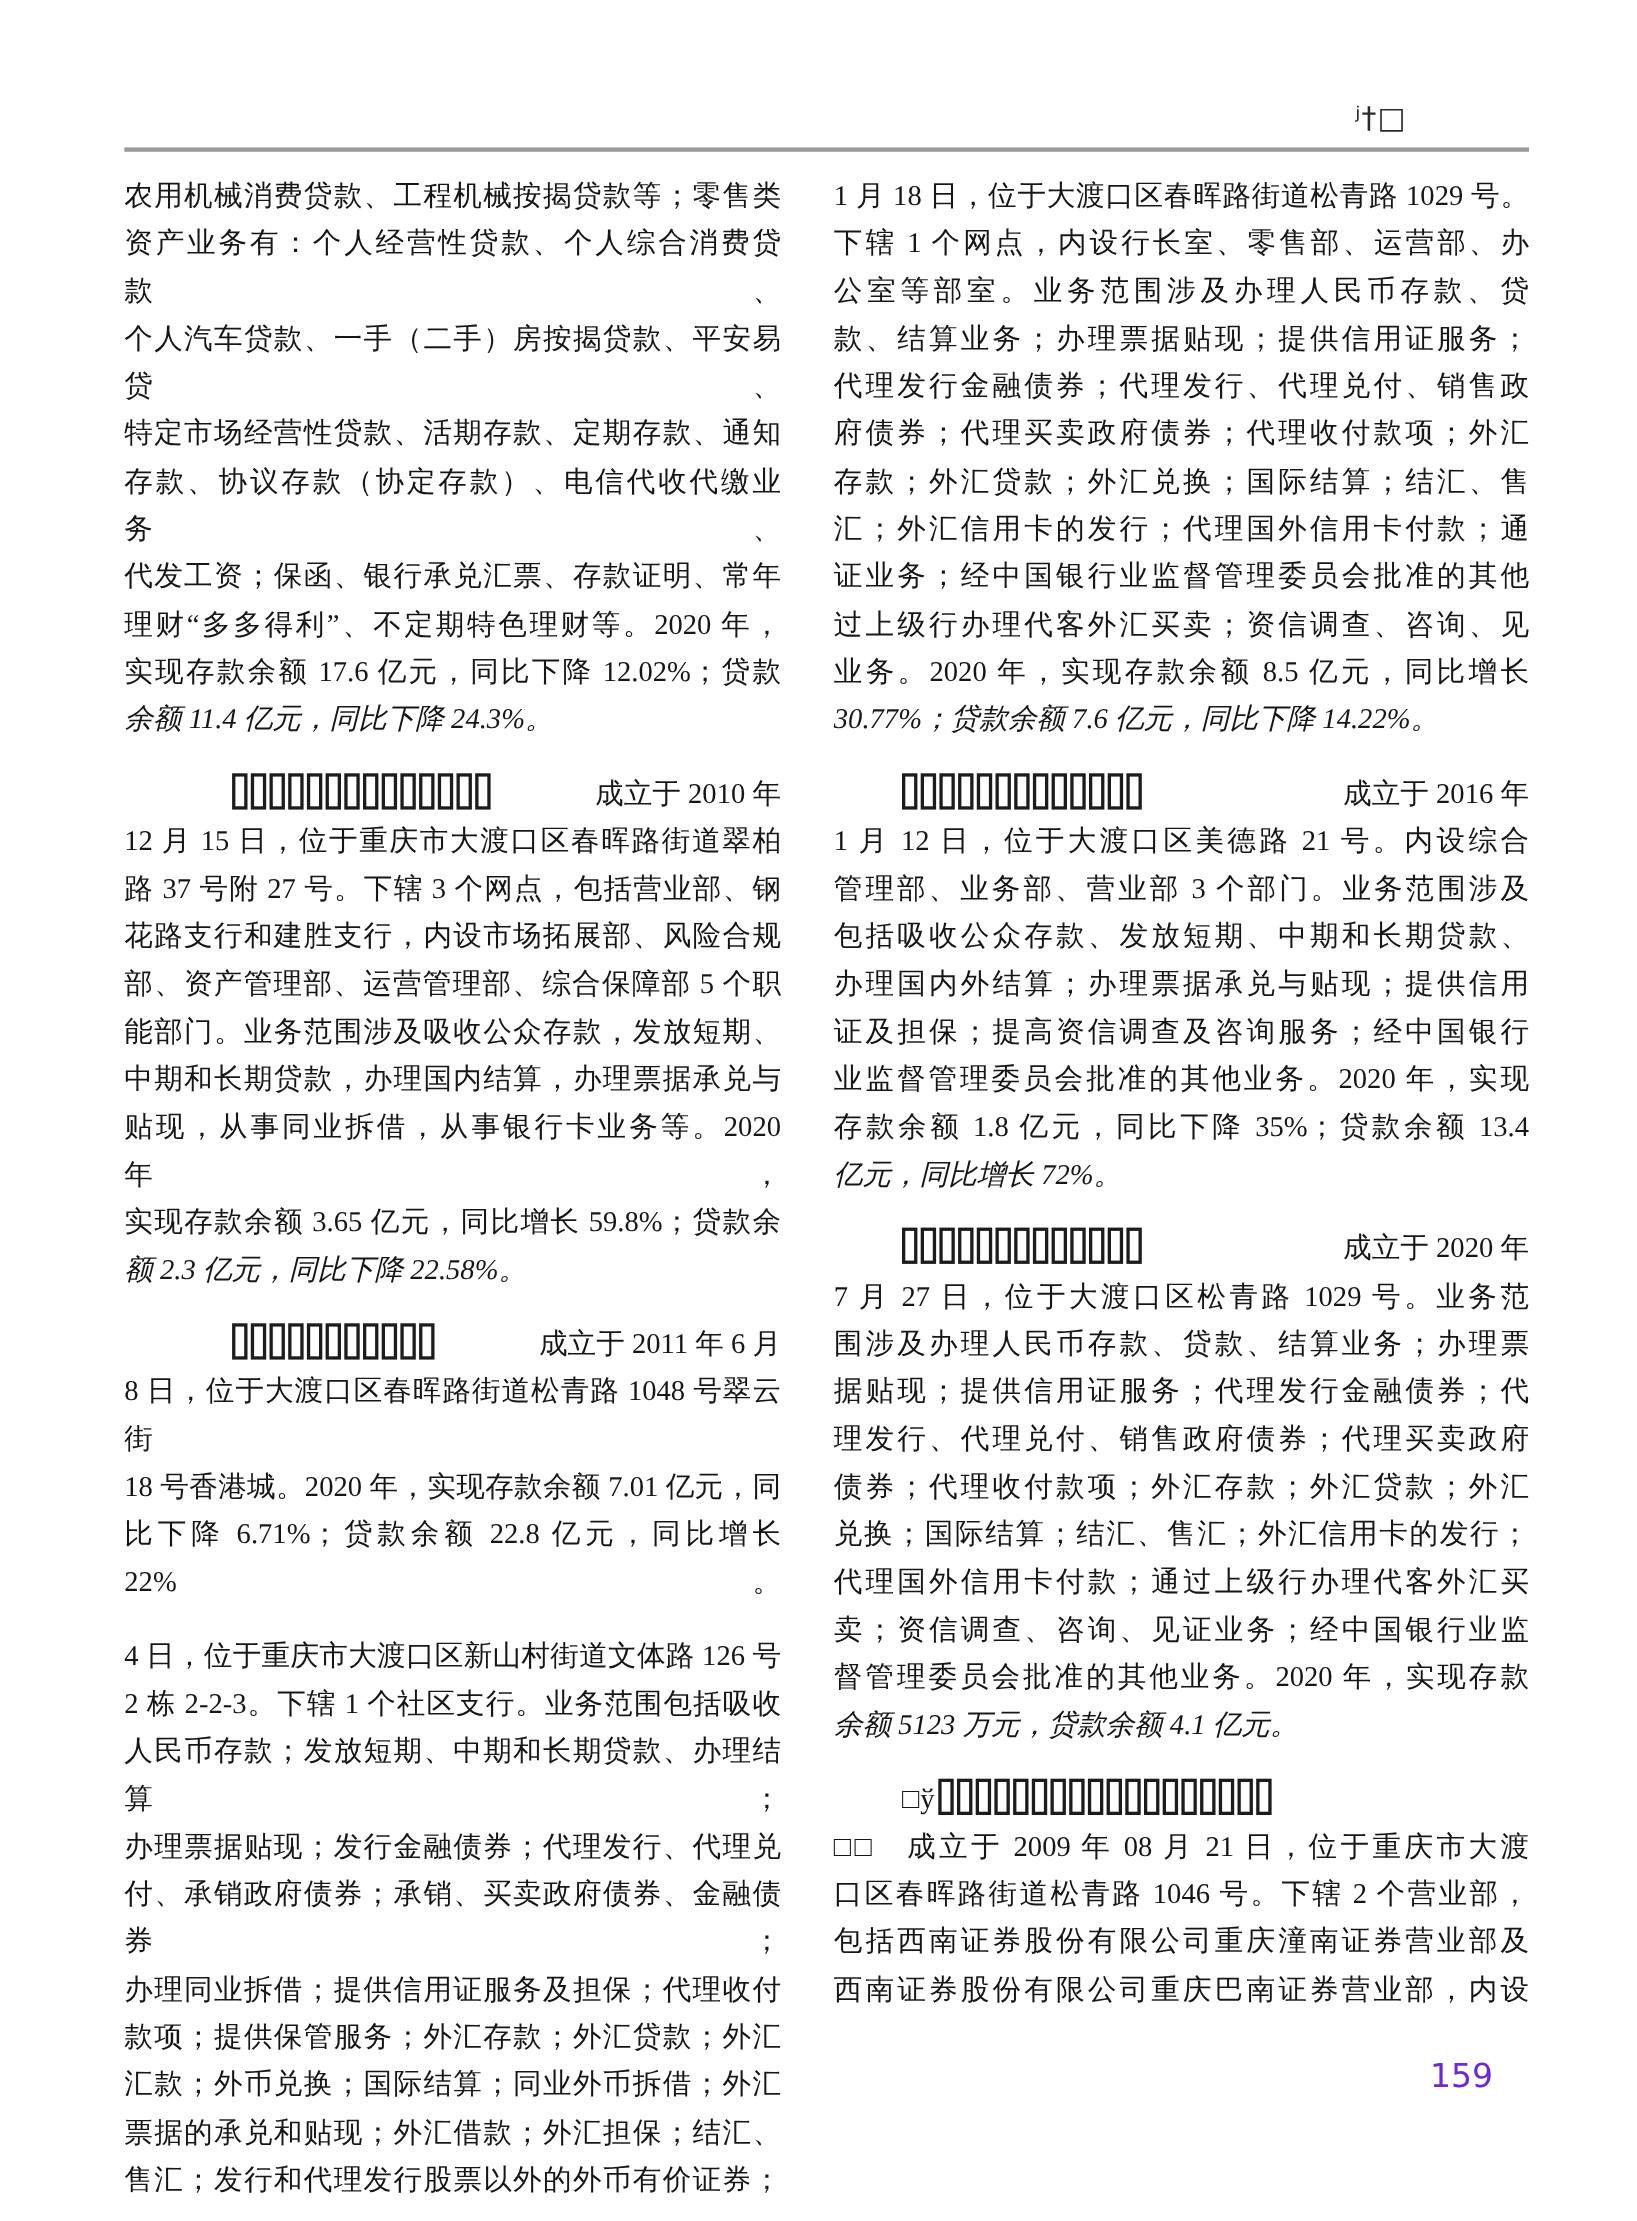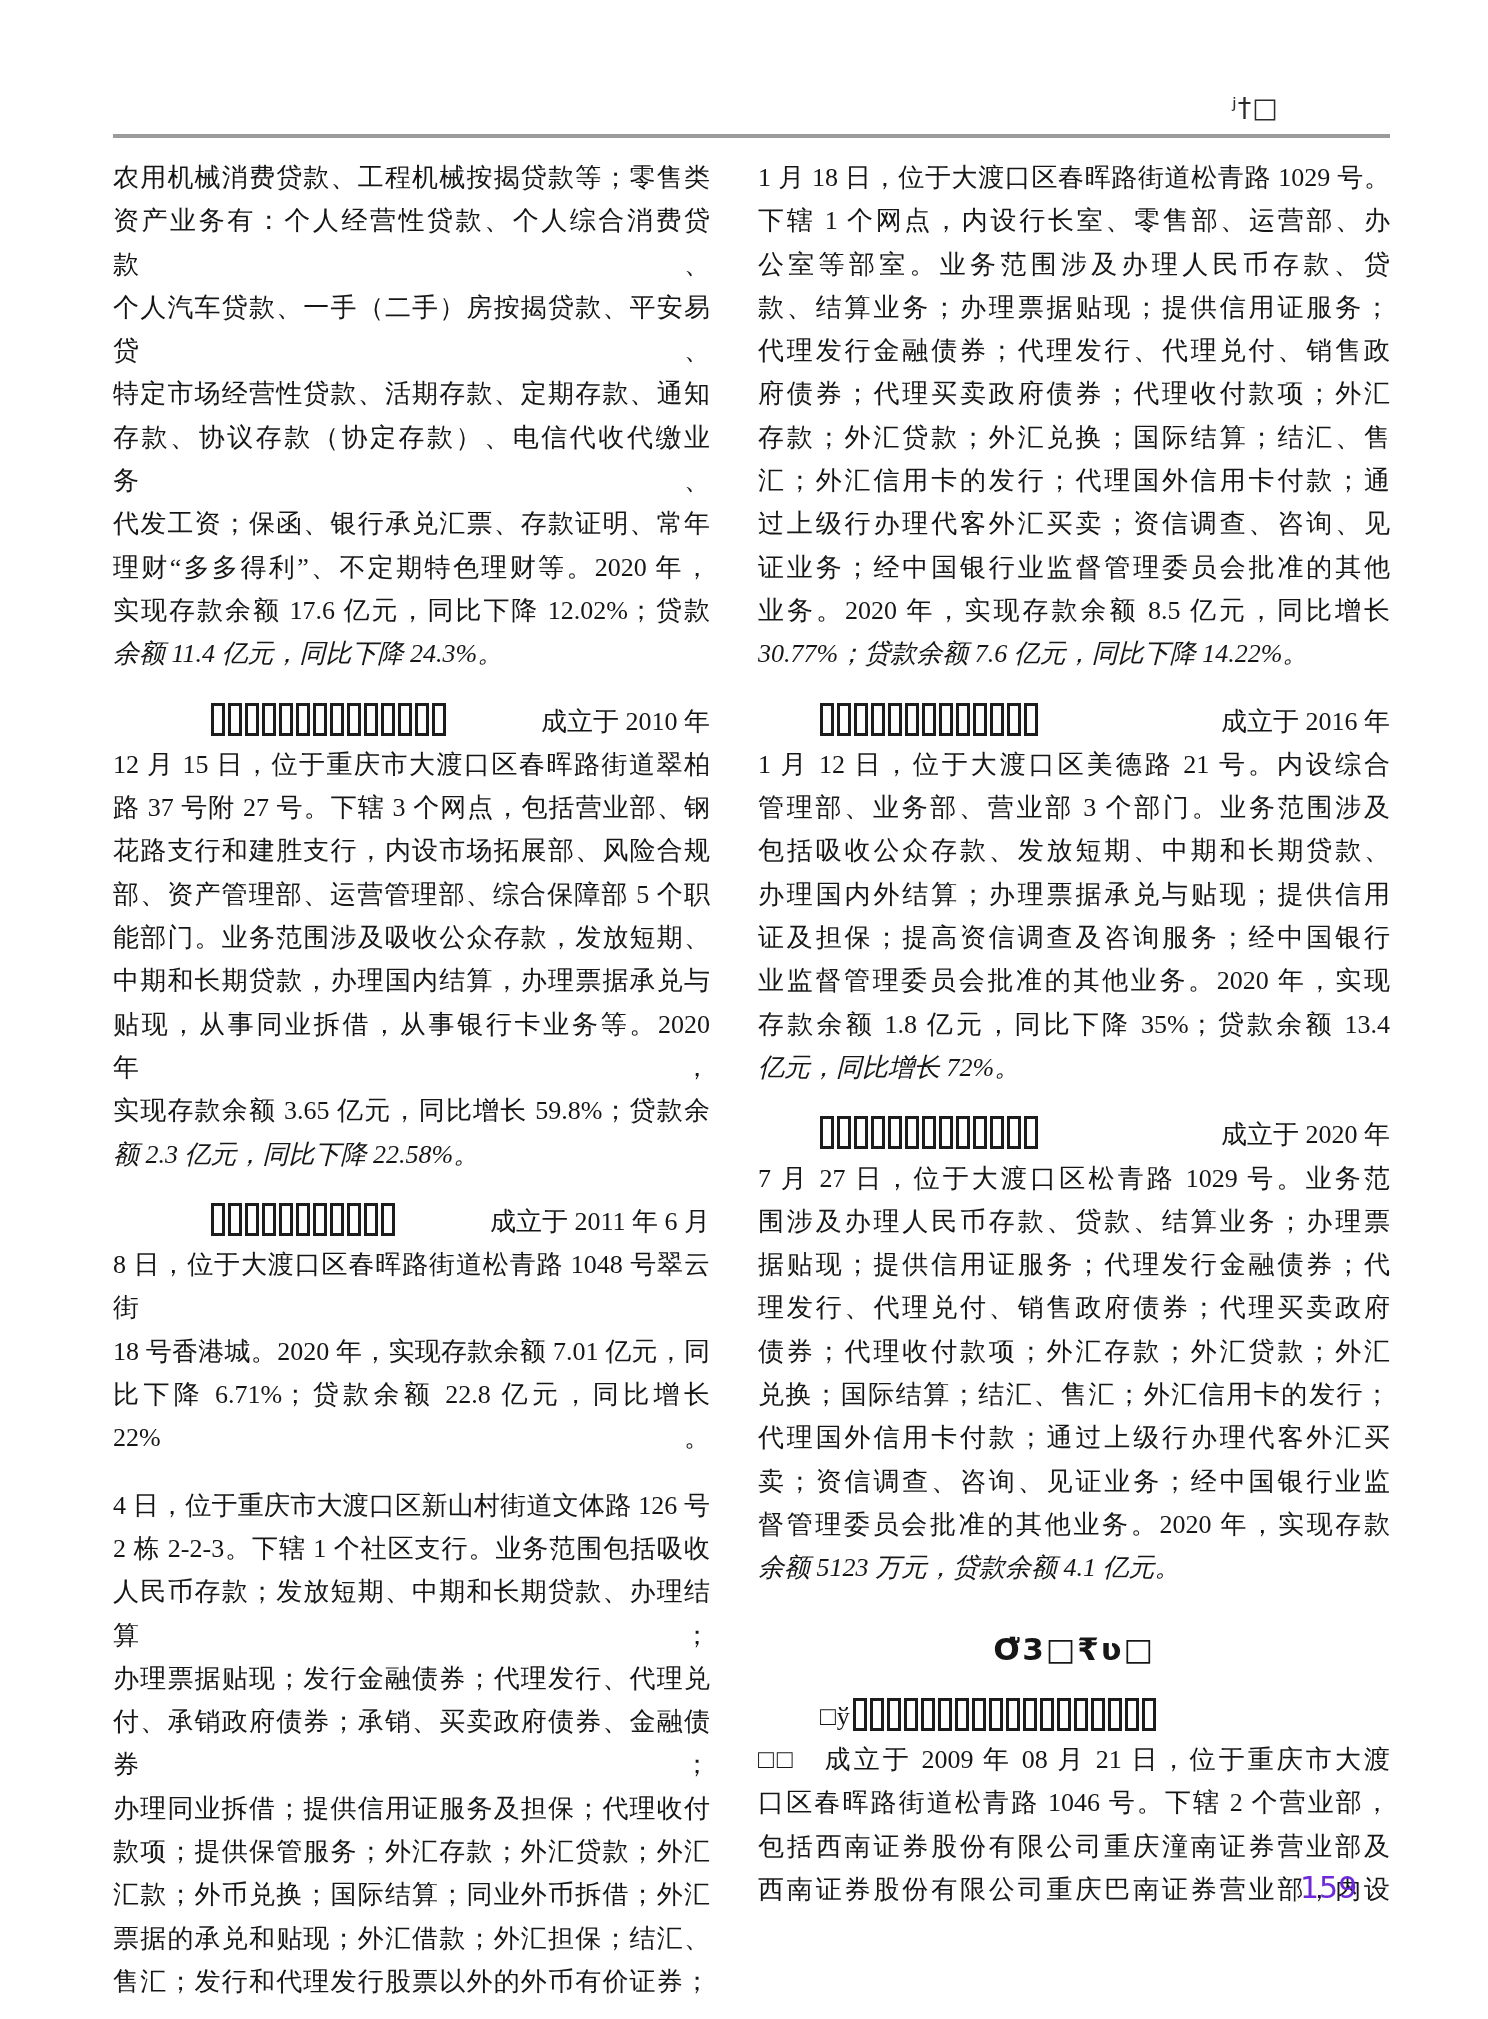--- a/index.html
+++ b/index.html
@@ -129,22 +129,22 @@
     <div class="col col-right" id="col-right">
         <div class="para body-cont">
           <div class="line">1 月 18 日，位于大渡口区春晖路街道松青路 1029 号。</div>
           <div class="line">下辖 1 个网点，内设行长室、零售部、运营部、办</div>
           <div class="line">公室等部室。业务范围涉及办理人民币存款、贷</div>
           <div class="line">款、结算业务；办理票据贴现；提供信用证服务；</div>
           <div class="line">代理发行金融债券；代理发行、代理兑付、销售政</div>
           <div class="line">府债券；代理买卖政府债券；代理收付款项；外汇</div>
           <div class="line">存款；外汇贷款；外汇兑换；国际结算；结汇、售</div>
           <div class="line">汇；外汇信用卡的发行；代理国外信用卡付款；通</div>
+          <div class="line">证业务；经中国银行业监督管理委员会批准的其他</div>
           <div class="line">过上级行办理代客外汇买卖；资信调查、咨询、见</div>
-          <div class="line">证业务；经中国银行业监督管理委员会批准的其他</div>
           <div class="line">业务。2020 年，实现存款余额 8.5 亿元，同比增长</div>
           <div class="line last">30.77%；贷款余额 7.6 亿元，同比下降 14.22%。</div>
         </div>
         <div class="para entry">
           <div class="entry-head">
             <span class="tofu-run"><span class="tofu"></span><span class="tofu"></span><span class="tofu"></span><span class="tofu"></span><span class="tofu"></span><span class="tofu"></span><span class="tofu"></span><span class="tofu"></span><span class="tofu"></span><span class="tofu"></span><span class="tofu"></span><span class="tofu"></span><span class="tofu"></span></span>
             <span class="head-text">成立于 2016 年</span>
           </div>
           <div class="line">1 月 12 日，位于大渡口区美德路 21 号。内设综合</div>
           <div class="line">管理部、业务部、营业部 3 个部门。业务范围涉及</div>
@@ -164,21 +164,20 @@
           <div class="line">围涉及办理人民币存款、贷款、结算业务；办理票</div>
           <div class="line">据贴现；提供信用证服务；代理发行金融债券；代</div>
           <div class="line">理发行、代理兑付、销售政府债券；代理买卖政府</div>
           <div class="line">债券；代理收付款项；外汇存款；外汇贷款；外汇</div>
           <div class="line">兑换；国际结算；结汇、售汇；外汇信用卡的发行；</div>
           <div class="line">代理国外信用卡付款；通过上级行办理代客外汇买</div>
           <div class="line">卖；资信调查、咨询、见证业务；经中国银行业监</div>
           <div class="line">督管理委员会批准的其他业务。2020 年，实现存款</div>
           <div class="line last">余额 5123 万元，贷款余额 4.1 亿元。</div>
         </div>
-        <div class="para section-title">Ơ̇3□₹ʋ□</div>
         <div class="para entry">
           <div class="entry-head">
             <span class="tofu-run"><span class="pre">□ў</span><span class="tofu"></span><span class="tofu"></span><span class="tofu"></span><span class="tofu"></span><span class="tofu"></span><span class="tofu"></span><span class="tofu"></span><span class="tofu"></span><span class="tofu"></span><span class="tofu"></span><span class="tofu"></span><span class="tofu"></span><span class="tofu"></span><span class="tofu"></span><span class="tofu"></span><span class="tofu"></span><span class="tofu"></span><span class="tofu"></span></span>
           </div>
           <div class="line">□□　成立于 2009 年 08 月 21 日，位于重庆市大渡</div>
           <div class="line">口区春晖路街道松青路 1046 号。下辖 2 个营业部，</div>
           <div class="line">包括西南证券股份有限公司重庆潼南证券营业部及</div>
           <div class="line">西南证券股份有限公司重庆巴南证券营业部，内设</div>
         </div>
       </div>

